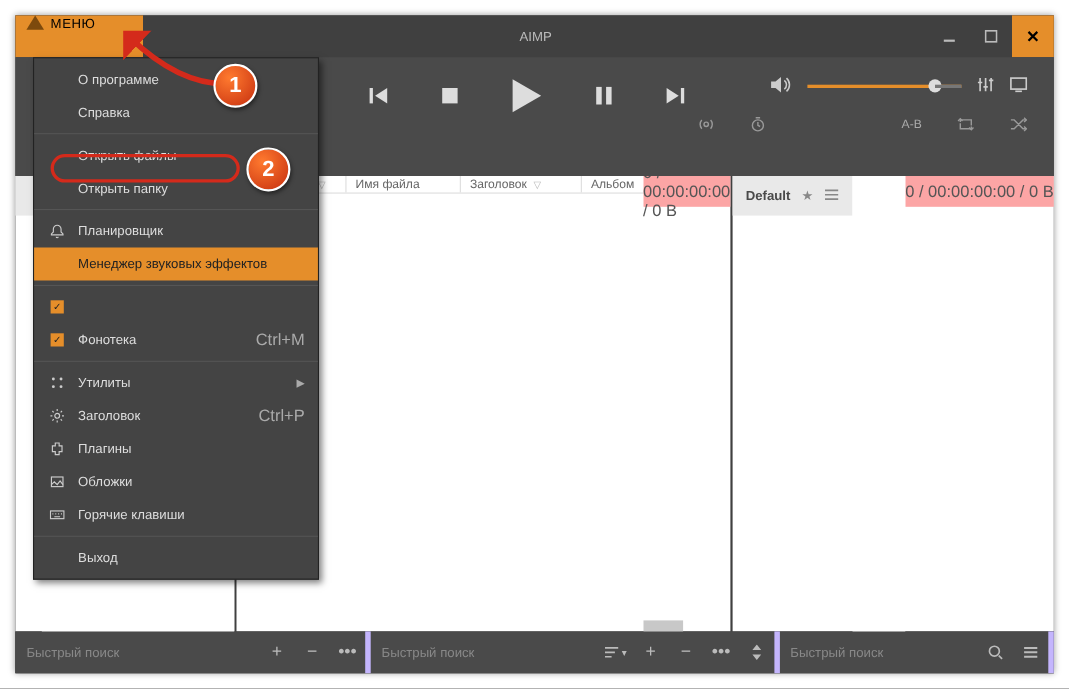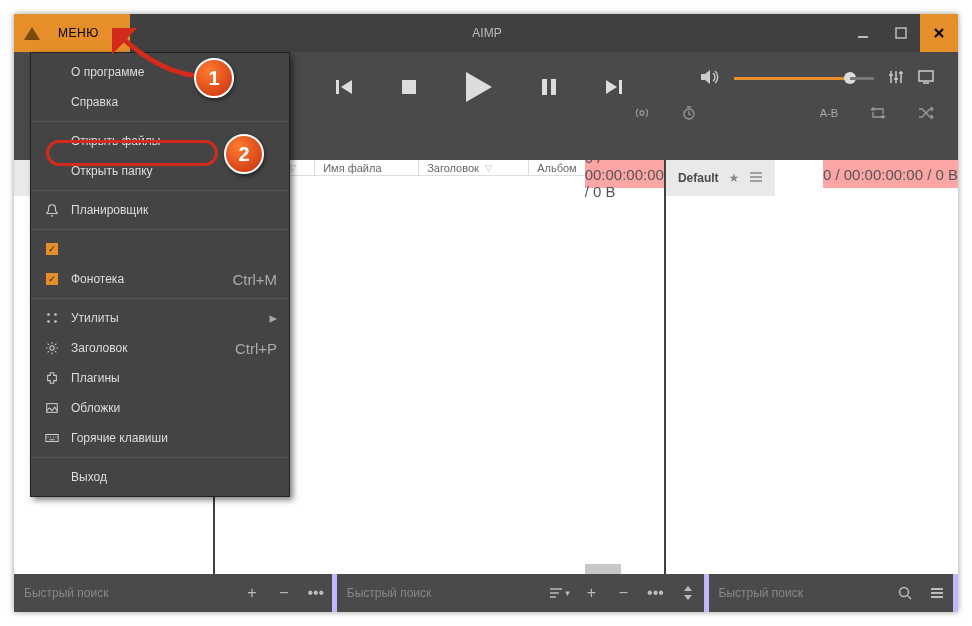--- a/index.html
+++ b/index.html
@@ -1,19 +1,19 @@
 <!DOCTYPE html>
 <html><head>
 <meta charset="utf-8">
 <style>
 * { margin: 0; padding: 0; box-sizing: border-box; }
 body { font-family: "Segoe UI", Tahoma, sans-serif; font-size: 12px; background: #fff; width: 972px; height: 626px; position: relative; overflow: hidden; }
 .window { position: absolute; top: 14px; left: 14px; width: 944px; height: 598px; background: #404040; box-shadow: 0 0 6px rgba(0,0,0,.4); display: flex; flex-direction: column; }
 .titlebar { height: 38px; background: #404040; display: flex; align-items: stretch; color: #ccc; }
-.menu-btn { width: 116px; background: #e58e2a; color: #000; display: flex; align-items: center; gap: 18px; padding-left: 10px; font-size: 12px; letter-spacing: .5px; }
+.menu-btn { width: 116px; background: #e58e2a; color: #000; display: flex; gap: 6px; padding-left: 10px; font-size: 12px; letter-spacing: .5px; }
 .menu-btn .tri { width: 0; height: 0; border-left: 8px solid transparent; border-right: 8px solid transparent; border-bottom: 13px solid #7d4a0d; }
 .title-center { flex: 1; display: flex; align-items: center; justify-content: center; font-size: 12px; color: #bbb; }
 .win-ctrl { display: flex; }
 .win-ctrl div { width: 38px; display: flex; align-items: center; justify-content: center; color: #bbb; }
 .win-ctrl div:last-child { background: #e58e2a; color: #000; }
 .player { height: 108px; background: #4a4a4a; position: relative; }
 .transport { display: flex; align-items: center; gap: 46px; position: absolute; top: 18px; left: 320px; }
 .transport svg { display: block; }
 .vol-row { position: absolute; top: 16px; right: 24px; display: flex; align-items: center; gap: 14px; }
 .vol-track { width: 140px; height: 3px; background: #e58e2a; position: relative; }
@@ -107,20 +107,24 @@
       </div>
     <div class="sep"></div>
     <div class="mi">
         <span class="micon">
           <svg class="icn-svg" viewBox="0 0 16 16">
             <path d="M8 2a4 4 0 0 0-4 4v3l-2 2v1h12v-1l-2-2V6a4 4 0 0 0-4-4zm-1 12a1 1 0 0 0 2 0" fill="none" stroke="currentColor" stroke-width="1.2"></path>
           </svg>
         </span>
         <span class="lbl">Планировщик</span>
       </div>
+    <div class="mi hl">
+        <span class="micon"></span>
+        <span class="lbl">Менеджер звуковых эффектов</span>
+      </div>
     <div class="sep"></div>
     <div class="mi">
         <span class="micon">
           <span class="chk">✓</span>
         </span>
       </div>
     <div class="mi">
         <span class="micon">
           <span class="chk">✓</span>
         </span>

